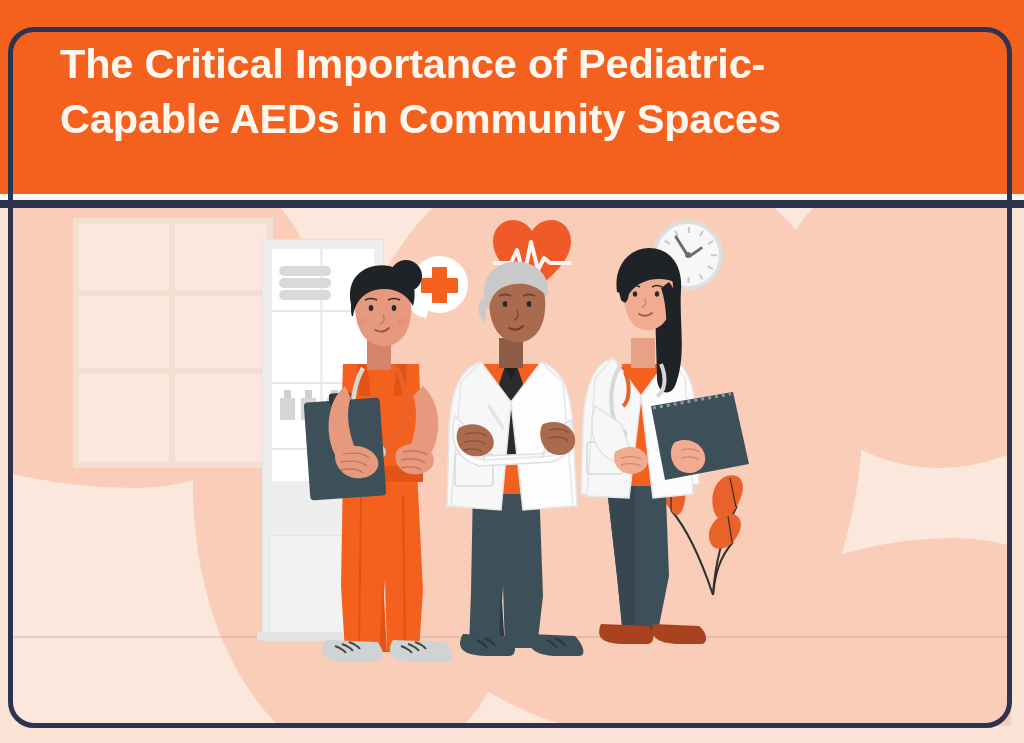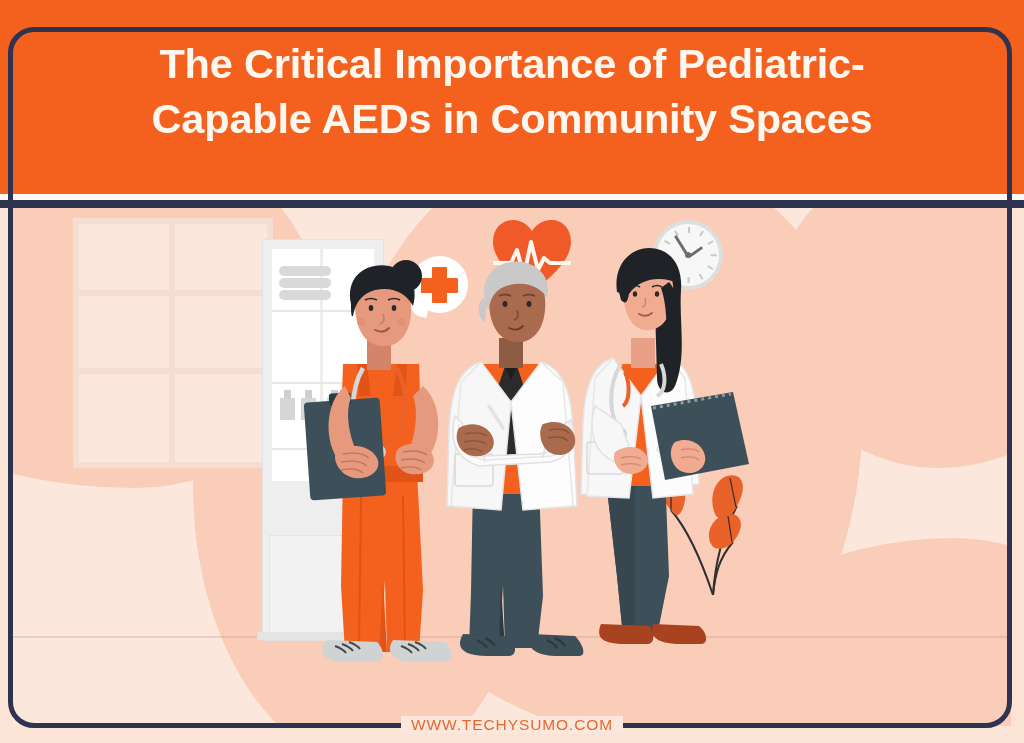--- a/index.html
+++ b/index.html
@@ -26,21 +26,21 @@
   }
   .header-title {
     position: absolute;
     left: 60px; top: 36px;
     width: 904px;
     color: #fdf7ef;
     font-size: 41.5px;
     font-weight: bold;
     line-height: 1.33;
     letter-spacing: -0.2px;
-    text-align: center;
+    text-align: left;
     z-index: 5;
     white-space: pre-line;
   }
   .header-underbar {
     position: absolute;
     left: 0; top: 200px;
     width: 1024px; height: 8px;
     background: #2e3350;
     z-index: 3;
   }
@@ -476,17 +476,14 @@
   </div>
 
   <div class="header-band"></div>
   <h1 class="header-title">The Critical Importance of Pediatric-
 Capable AEDs in Community Spaces</h1>
   <div class="header-whitegap"></div>
   <div class="header-underbar"></div>
 
   <div class="frame"></div>
 
-  <div class="footer-text">
-    <span>WWW.TECHYSUMO.COM</span>
-  </div>
 
 </div>
 
 </body></html>

